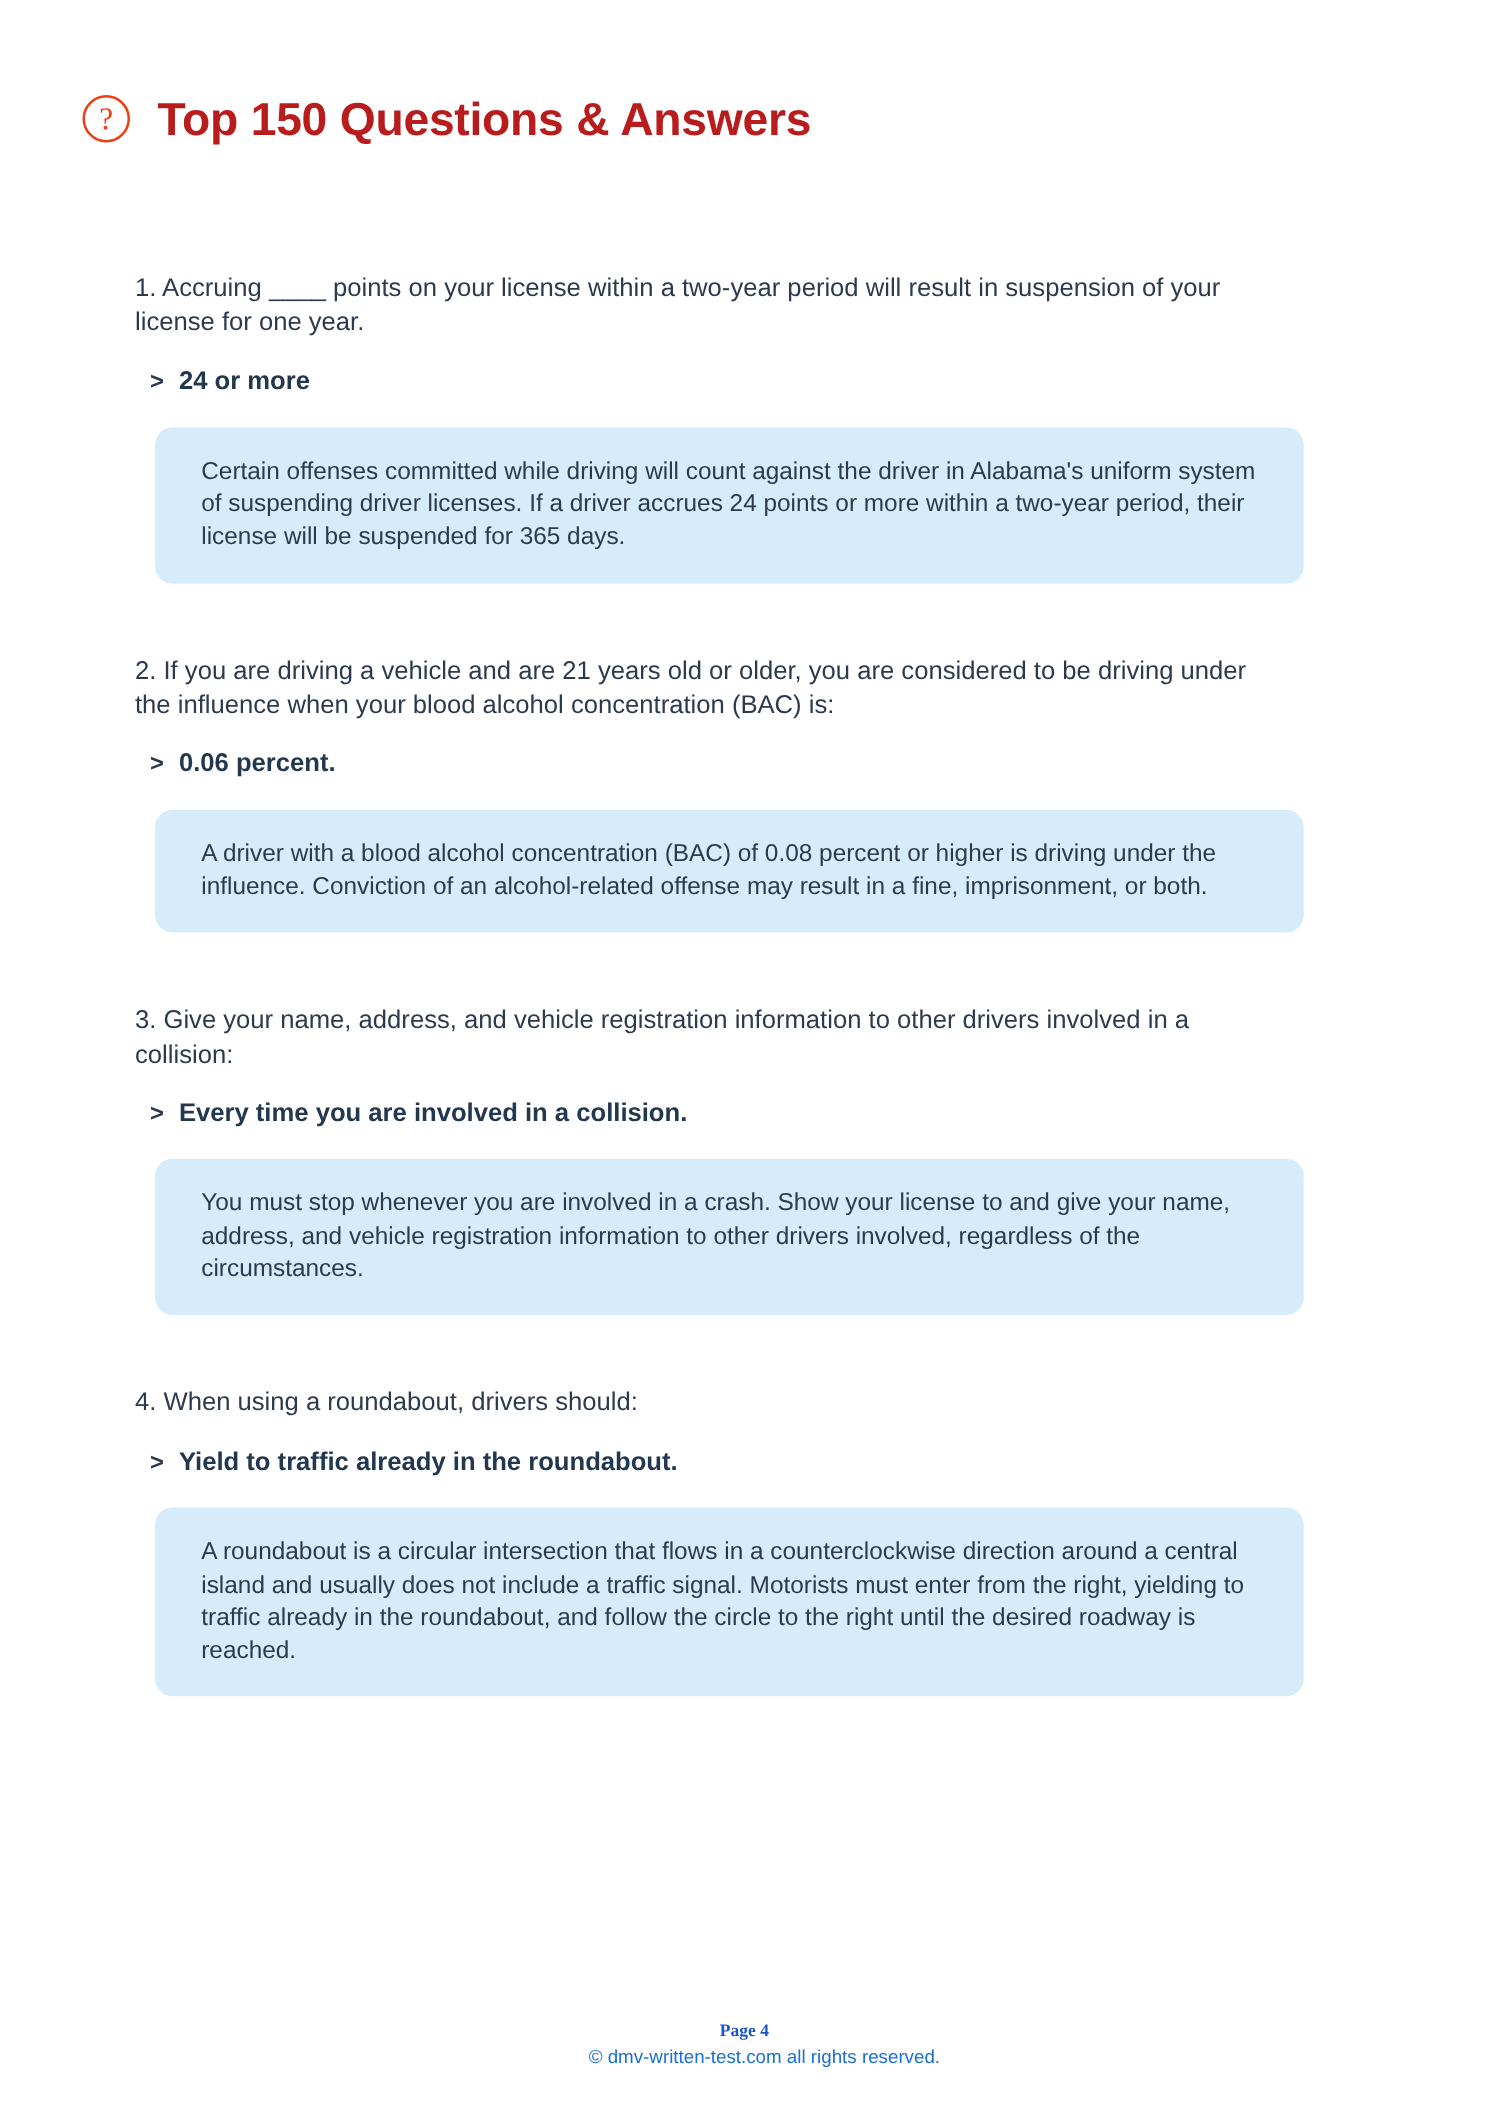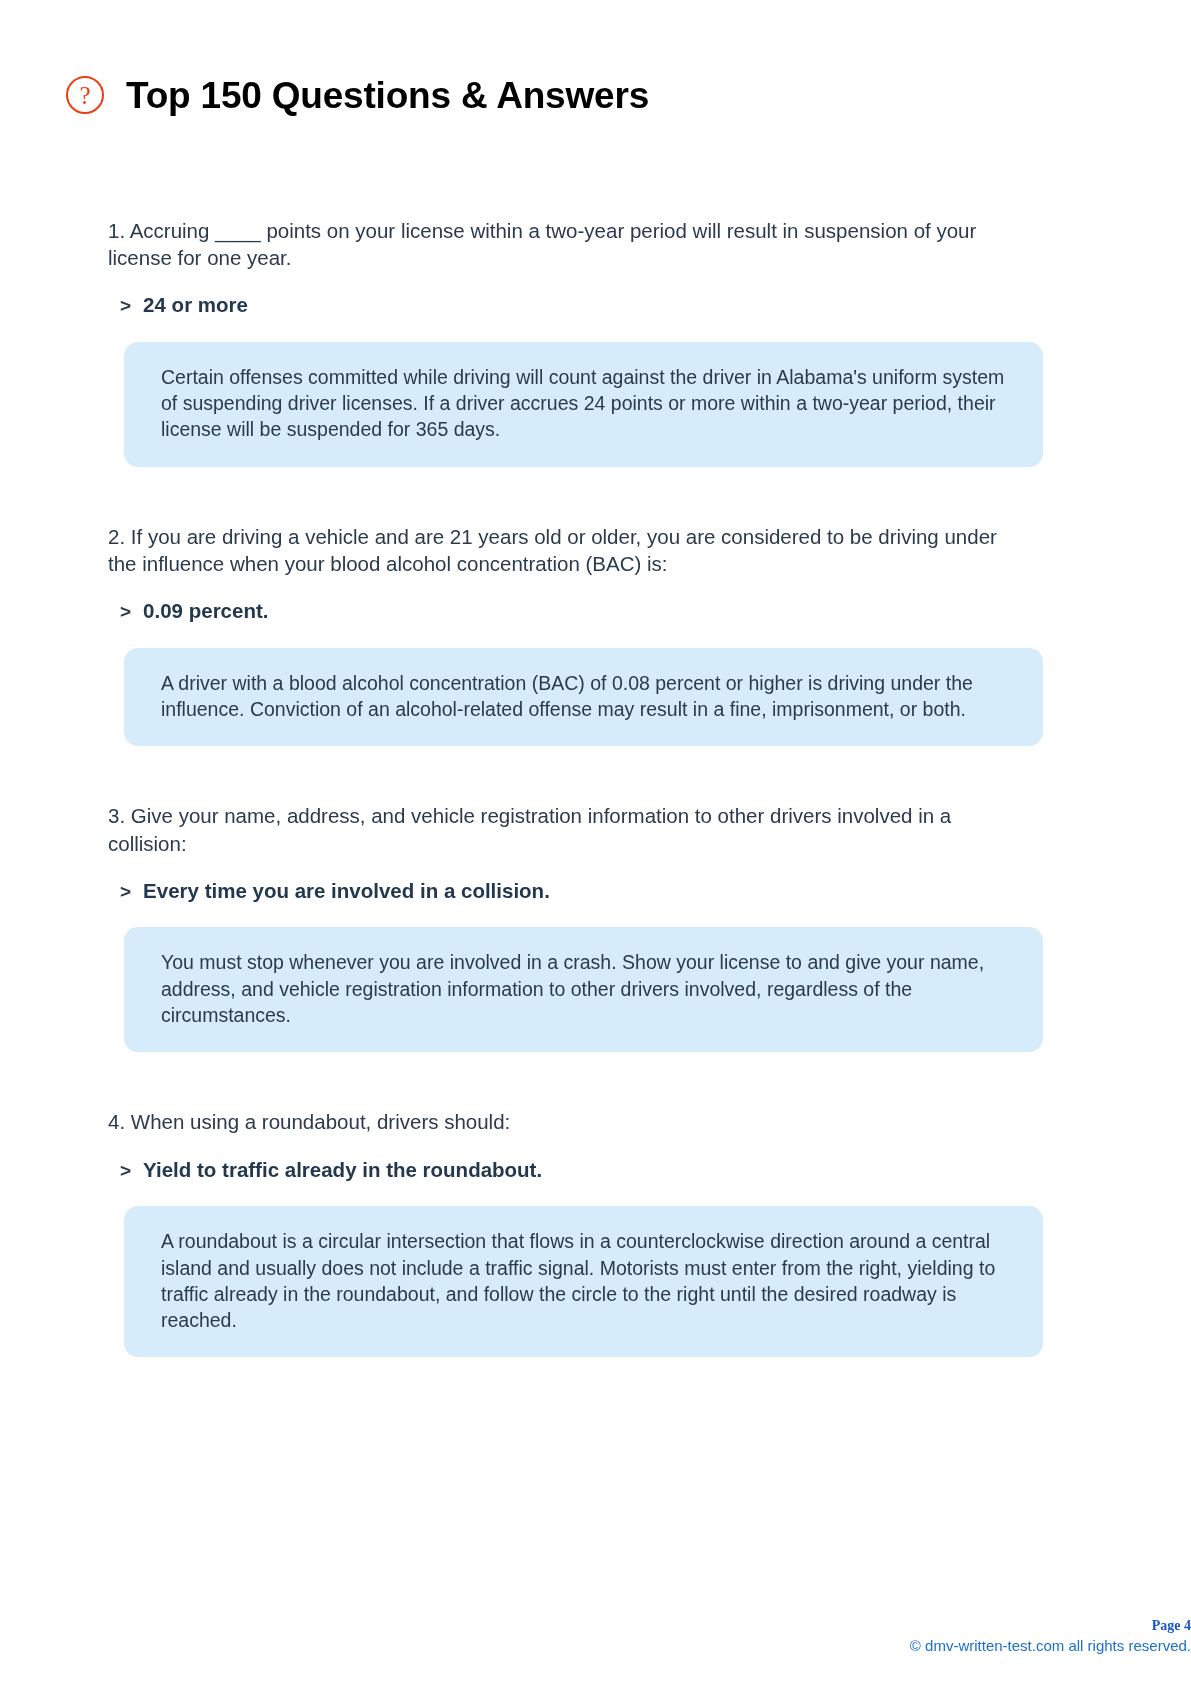--- a/index.html
+++ b/index.html
@@ -43,21 +43,21 @@
     color: #f03c12;
     font-size: 25px;
     font-weight: normal;
     line-height: 1;
     font-family: "Liberation Serif", serif;
     box-sizing: border-box;
   }
   .header-title {
     font-size: 37px;
     font-weight: bold;
-    color: #000000;
+    color: #b91c1c;
     letter-spacing: -0.2px;
     line-height: 1;
   }
 
   
   .content {
     padding: 0 0 0 0;
     margin-top: 78px;
   }
 
@@ -107,21 +107,21 @@
     color: #2b3a4d;
     box-sizing: border-box;
   }
 
   
   .footer {
     position: absolute;
     left: 0;
     right: 0;
     bottom: 28px;
-    text-align: right;
+    text-align: center;
     line-height: 1.35;
   }
   .footer-page {
     font-family: "Liberation Serif", serif;
     font-weight: bold;
     font-size: 14px;
     color: #1a56c4;
   }
   .footer-copy {
     font-family: "Liberation Sans", sans-serif;
@@ -150,21 +150,21 @@
         <span class="answer-caret">&gt;</span>
         <span class="answer-text">24 or more</span>
       </div>
       <div class="explanation">Certain offenses committed while driving will count against the driver in Alabama's uniform system of suspending driver licenses. If a driver accrues 24 points or more within a two-year period, their license will be suspended for 365 days.</div>
     </div>
 
     <div class="qa-block">
       <p class="question">2. If you are driving a vehicle and are 21 years old or older, you are considered to be driving under the influence when your blood alcohol concentration (BAC) is:</p>
       <div class="answer-row">
         <span class="answer-caret">&gt;</span>
-        <span class="answer-text">0.09 percent.</span>
+        <span class="answer-text">0.06 percent.</span>
       </div>
       <div class="explanation">A driver with a blood alcohol concentration (BAC) of 0.08 percent or higher is driving under the influence. Conviction of an alcohol-related offense may result in a fine, imprisonment, or both.</div>
     </div>
 
     <div class="qa-block">
       <p class="question">3. Give your name, address, and vehicle registration information to other drivers involved in a collision:</p>
       <div class="answer-row">
         <span class="answer-caret">&gt;</span>
         <span class="answer-text">Every time you are involved in a collision.</span>
       </div>

